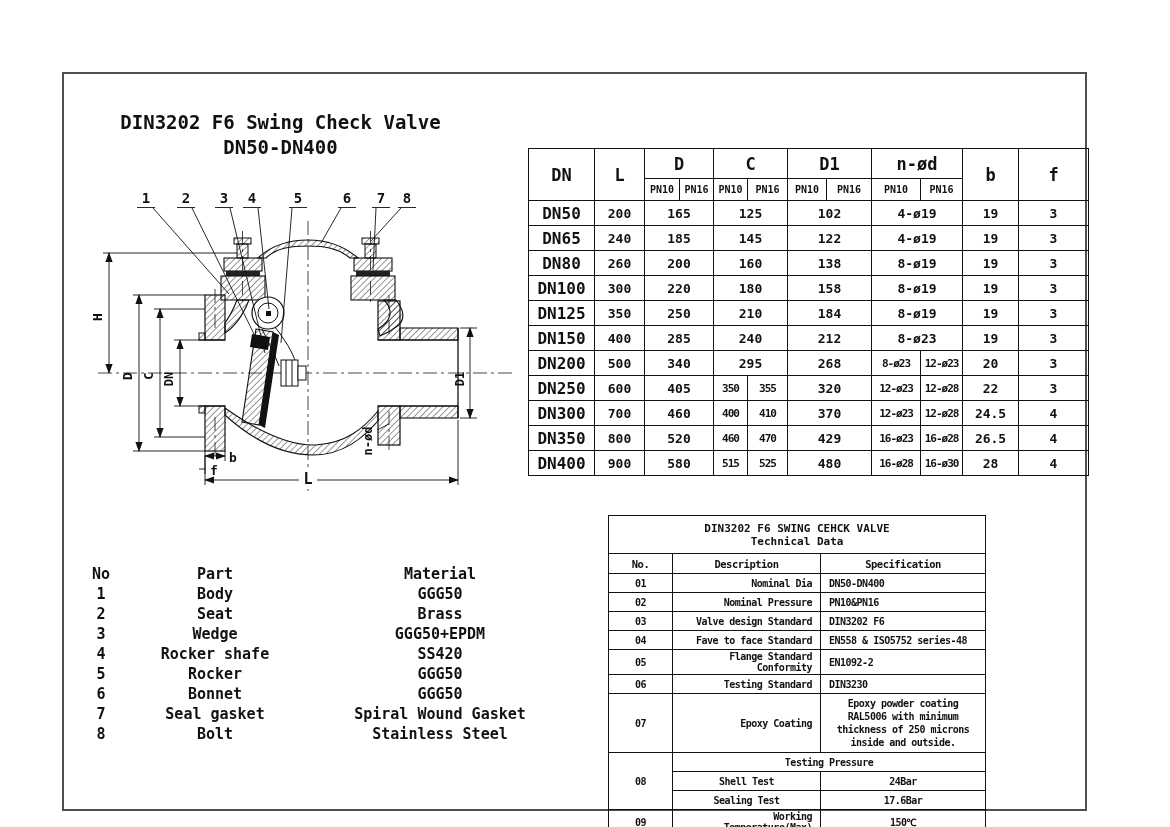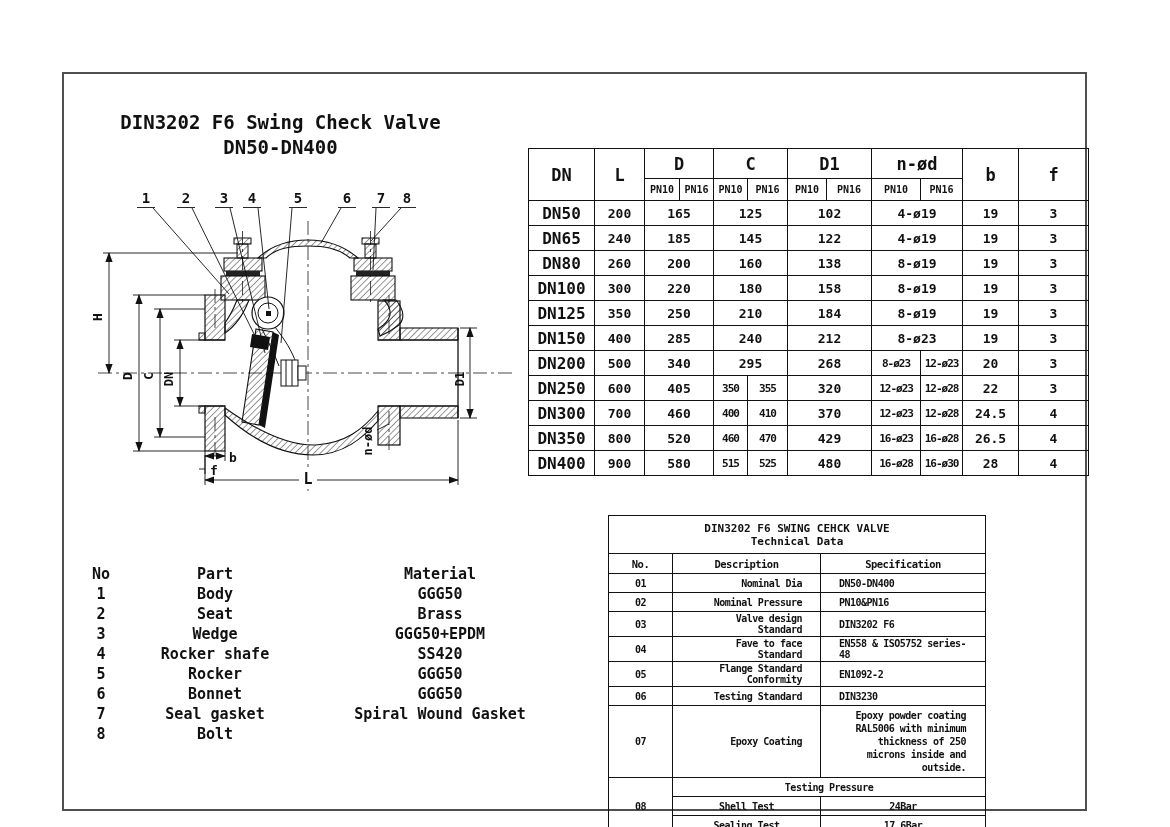--- a/index.html
+++ b/index.html
@@ -22,28 +22,28 @@
   table.dim { border-collapse:collapse; table-layout:fixed; width:560px; }
   table.dim th, table.dim td { border:1.6px solid #111; text-align:center; vertical-align:middle; padding:0; overflow:hidden; white-space:nowrap; }
   table.dim thead tr.main th { height:30px; font-size:17px; font-weight:bold; }
   table.dim thead tr.sub th { height:22px; font-size:10px; font-weight:bold; }
   table.dim tbody td { height:25px; font-size:13px; font-weight:bold; }
   table.dim tbody td.dn { font-size:16px; }
   table.dim tbody td.split { font-size:11px; letter-spacing:-1px; }
   
   .tech-table-wrap { position:absolute; left:608px; top:515px; }
   table.tt { border-collapse:collapse; table-layout:fixed; width:377px; }
-  table.tt td, table.tt th { border:1.3px solid #111; font-size:10px; font-weight:bold; vertical-align:middle; padding:1px 18px; letter-spacing:-0.5px; }
+  table.tt td, table.tt th { border:1.3px solid #111; font-size:10px; font-weight:bold; vertical-align:middle; padding:1px 8px; letter-spacing:-0.5px; }
   table.tt td.titlecell { text-align:center; height:38px; font-size:11px; letter-spacing:0; }
   table.tt th { text-align:center; height:20px; font-size:10.5px; }
   table.tt td.no { text-align:center; height:19px; }
   table.tt td.desc { text-align:right; height:19px; }
   table.tt td.spec { text-align:left; height:19px; }
   table.tt td.center { text-align:center;margin-left:36px; }
-  table.tt td.wrap { white-space:normal; line-height:13px; padding:3px 19px; text-align:right; }
+  table.tt td.wrap { white-space:normal; line-height:13px; padding:3px 12px; text-align:center; }
   
   .parts-list { position:absolute; left:82px; top:564px; display:grid; grid-template-columns:38px 190px 260px; }
   .parts-list .cell { text-align:center; font-size:15px; font-weight:bold; height:20px; line-height:20px; white-space:nowrap; }
   
   .drawing-wrap { position:absolute; left:68px; top:183px; width:460px; height:315px; }
   svg text { font-family:"DejaVu Sans Mono","Liberation Mono",monospace; fill:#111; }
   svg .lbl { font-size:13px; font-weight:bold; }
   svg .lbl2 { font-size:12px; font-weight:bold; }
   svg .call { font-size:14px; font-weight:bold; }
   svg .big { font-size:15px; font-weight:bold; }
@@ -489,13 +489,14 @@
     <div class="cell">Rocker</div>
     <div class="cell">GGG50</div>
     <div class="cell">6</div>
     <div class="cell">Bonnet</div>
     <div class="cell">GGG50</div>
     <div class="cell">7</div>
     <div class="cell">Seal gasket</div>
     <div class="cell">Spiral Wound Gasket</div>
     <div class="cell">8</div>
     <div class="cell">Bolt</div>
+    <div class="cell">Stainless Steel</div>
   </div>
 
 </body></html>

